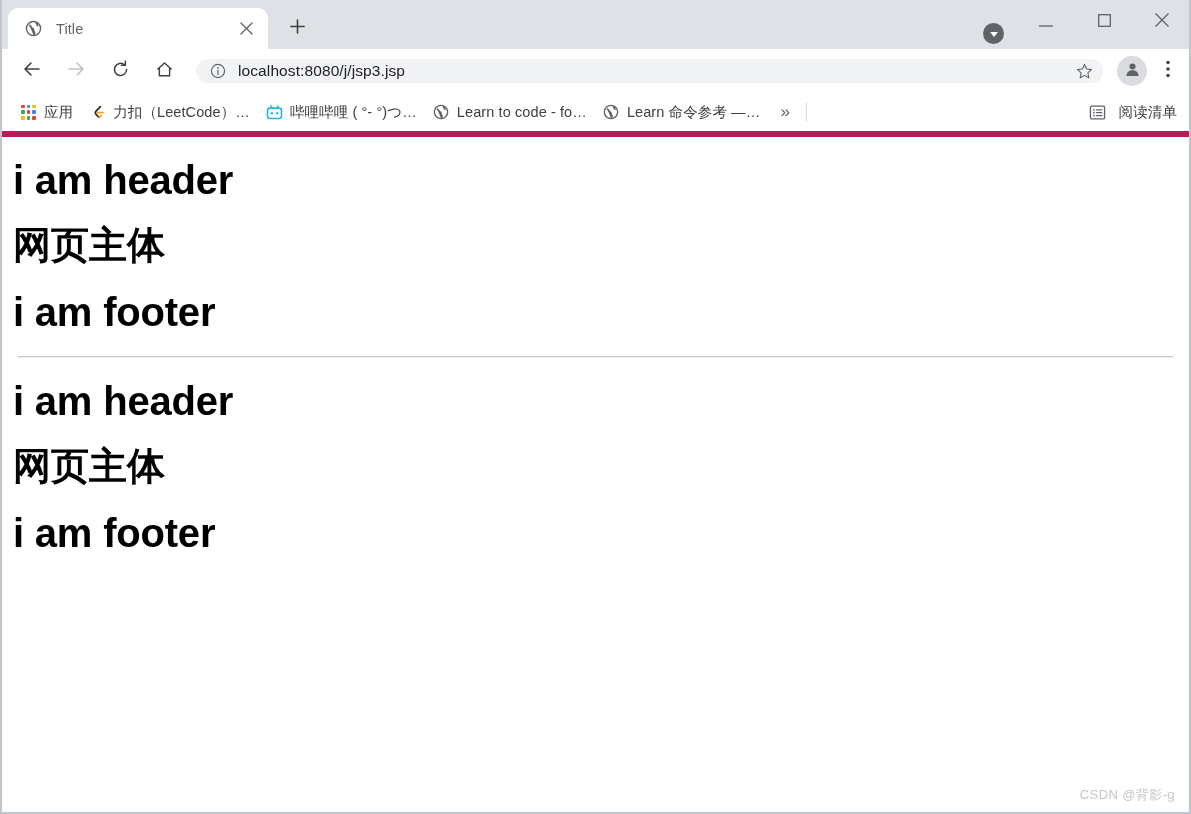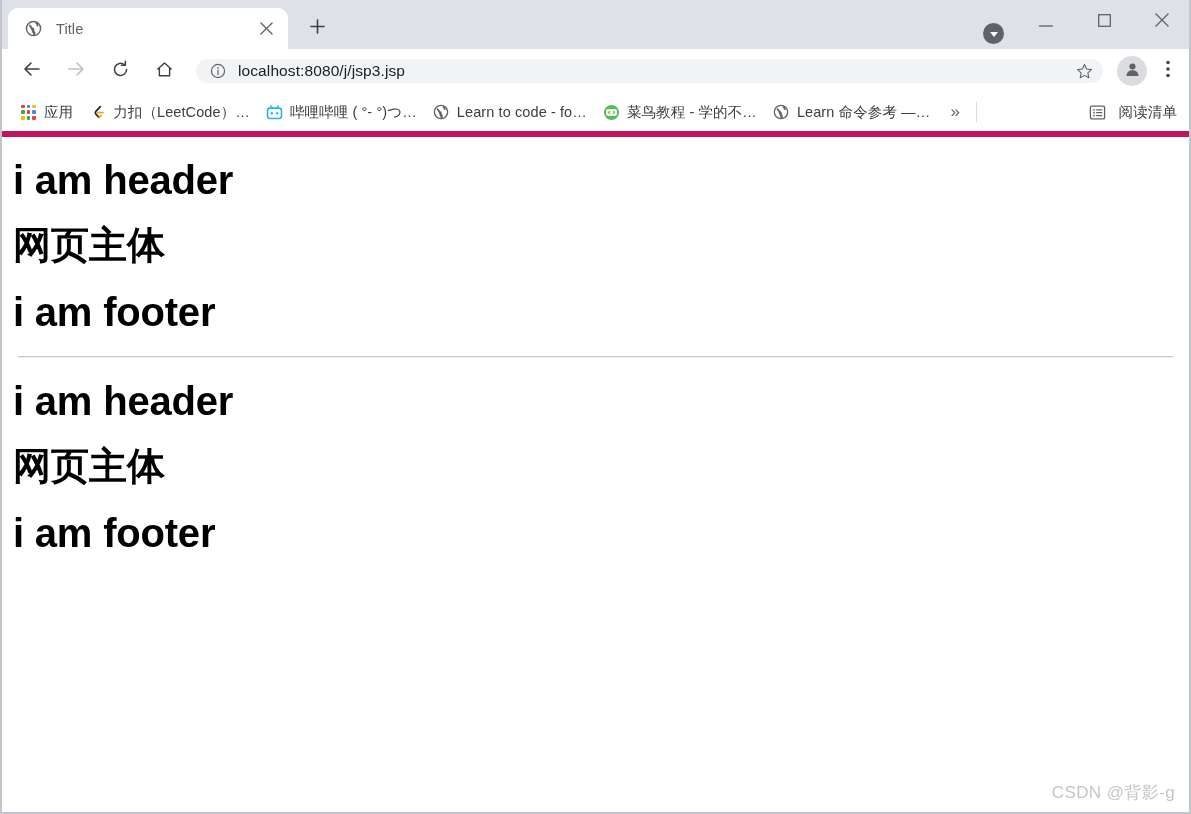--- a/index.html
+++ b/index.html
@@ -25,21 +25,21 @@
     height: 49px;
     background: #dee1e6;
     display: flex;
     align-items: flex-end;
     padding-left: 8px;
   }
   .tab {
     position: relative;
     display: flex;
     align-items: center;
-    width: 280px;
+    width: 260px;
     height: 41px;
     background: #ffffff;
     border-radius: 10px 10px 0 0;
     padding: 0 10px 0 16px;
     cursor: default;
   }
   .tab-favicon {
     width: 18px; height: 18px;
     flex: 0 0 18px;
     margin-right: 14px;
@@ -255,21 +255,21 @@
     border-top: 1px solid #c8c8c8;
     border-bottom: 1px solid #eeeeee;
     margin: 20px 5px 20px 5px;
     height: 0;
   }
 
   .watermark {
     position: absolute;
     right: 16px;
     bottom: 10px;
-    font-size: 17px;
+    font-size: 13px;
     color: #c6c6c6;
     letter-spacing: 0.4px;
     user-select: none;
   }
 
   .win-border-left {
     position: absolute;
     left: 0; top: 0; bottom: 0;
     width: 2px;
     background: #c2c6cc;
@@ -462,30 +462,20 @@
       <span class="bm-icon">
         <svg width="16" height="16" viewBox="0 0 24 24">
           <circle cx="12" cy="12" r="10" fill="none" stroke="#5f6368" stroke-width="2"></circle>
           <path d="M6 7 C9 9, 9 12, 11 12 C13 12, 11 15, 13 17 C14 18, 13 20, 12 21" fill="#5f6368" stroke="#5f6368" stroke-width="2.4" stroke-linejoin="round"></path>
           <path d="M15 4 C17 5, 18 7, 17.5 9" fill="none" stroke="#5f6368" stroke-width="2.4"></path>
         </svg>
       </span>
       <span class="bm-label">Learn to code - fo…</span>
     </div>
 
-    <div class="bm">
-      <span class="bm-icon">
-        <svg width="17" height="17" viewBox="0 0 18 18">
-          <circle cx="9" cy="9" r="8" fill="#5cb85c"></circle>
-          <rect x="3.4" y="5.6" width="11.2" height="6.8" rx="1.2" fill="#ffffff"></rect>
-          <path d="M7.2 7.6 L5.6 9 L7.2 10.4 M10.8 7.6 L12.4 9 L10.8 10.4" fill="none" stroke="#5cb85c" stroke-width="1.1" stroke-linecap="round" stroke-linejoin="round"></path>
-        </svg>
-      </span>
-      <span class="bm-label">菜鸟教程 - 学的不…</span>
-    </div>
 
     <div class="bm">
       <span class="bm-icon">
         <svg width="16" height="16" viewBox="0 0 24 24">
           <circle cx="12" cy="12" r="10" fill="none" stroke="#5f6368" stroke-width="2"></circle>
           <path d="M6 7 C9 9, 9 12, 11 12 C13 12, 11 15, 13 17 C14 18, 13 20, 12 21" fill="#5f6368" stroke="#5f6368" stroke-width="2.4" stroke-linejoin="round"></path>
           <path d="M15 4 C17 5, 18 7, 17.5 9" fill="none" stroke="#5f6368" stroke-width="2.4"></path>
         </svg>
       </span>
       <span class="bm-label">Learn 命令参考 —…</span>

